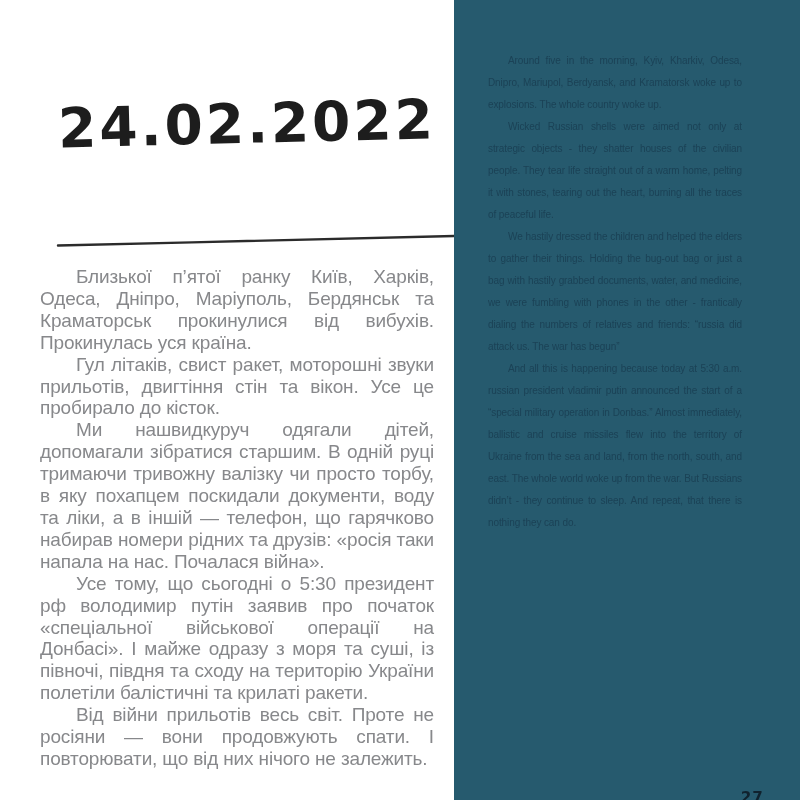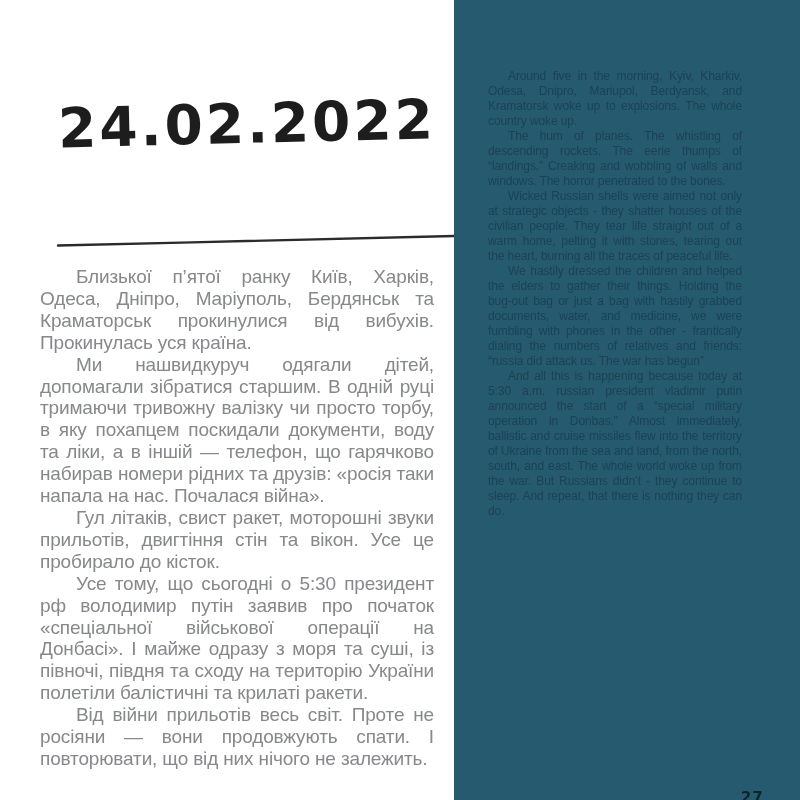--- a/index.html
+++ b/index.html
@@ -65,25 +65,25 @@
   .right-page {
     position: absolute;
     left: 454px; top: 0;
     width: 346px; height: 800px;
     background: var(--panel-teal);
     overflow: hidden;
   }
   .en-text {
     position: absolute;
     left: 34px;
-    top: 69px;
+    top: 50px;
     width: 254px;
     color: var(--english-text);
-    font-size: 12px;
-    line-height: 15px;
+    font-size: 10px;
+    line-height: 22px;
     letter-spacing: -0.1px;
     text-align: justify;
   }
   .en-text p { text-indent: 20px; }
   .page-number {
     position: absolute;
     left: 287px;
     top: 788px;
     font-family: "DejaVu Sans", sans-serif;
     font-size: 15px;
@@ -100,31 +100,30 @@
 
   <div class="left-page">
     <div class="date-heading">24.02.2022</div>
 
     <svg class="divider" viewBox="0 0 454 18" preserveAspectRatio="none" aria-hidden="true">
       <path d="M 58 13.5 C 190 10.5, 330 7, 454 4" stroke="#2b2b2b" stroke-width="2.4" fill="none" stroke-linecap="round"></path>
     </svg>
 
     <div class="uk-text">
       <p>Близької п’ятої ранку Київ, Харків, Одеса, Дніпро, Маріуполь, Бердянськ та Краматорськ прокинулися від вибухів. Прокинулась уся країна.</p>
+      <p>Гул літаків, свист ракет, моторошні звуки прильотів, двигтіння стін та вікон. Усе це пробирало до кісток.</p>
       <p>Ми нашвидкуруч одягали дітей, допомагали зібратися старшим. В одній руці тримаючи тривожну валізку чи просто торбу, в яку похапцем поскидали документи, воду та ліки, а в іншій — телефон, що гарячково набирав номери рідних та друзів: «росія таки напала на нас. Почалася війна».</p>
-      <p>Гул літаків, свист ракет, моторошні звуки прильотів, двигтіння стін та вікон. Усе це пробирало до кісток.</p>
       <p>Усе тому, що сьогодні о 5:30 президент рф володимир путін заявив про початок «спеціальної військової операції на Донбасі». І майже одразу з моря та суші, із півночі, півдня та сходу на територію України полетіли балістичні та крилаті ракети.</p>
       <p>Від війни прильотів весь світ. Проте не росіяни — вони продовжують спати. І повторювати, що від них нічого не залежить.</p>
     </div>
   </div>
 
   <div class="right-page">
     <div class="en-text" lang="en">
       <p>Around five in the morning, Kyiv, Kharkiv, Odesa, Dnipro, Mariupol, Berdyansk, and Kramatorsk woke up to explosions. The whole country woke up.</p>
-      <p>The hum of planes. The whistling of descending rockets. The eerie thumps of “landings.” Creaking and wobbling of walls and windows. The horror penetrated to the bones.</p>
       <p>Wicked Russian shells were aimed not only at strategic objects - they shatter houses of the civilian people. They tear life straight out of a warm home, pelting it with stones, tearing out the heart, burning all the traces of peaceful life.</p>
       <p>We hastily dressed the children and helped the elders to gather their things. Holding the bug-out bag or just a bag with hastily grabbed documents, water, and medicine, we were fumbling with phones in the other - frantically dialing the numbers of relatives and friends: “russia did attack us. The war has begun”</p>
       <p>And all this is happening because today at 5:30 a.m. russian president vladimir putin announced the start of a “special military operation in Donbas.” Almost immediately, ballistic and cruise missiles flew into the territory of Ukraine from the sea and land, from the north, south, and east. The whole world woke up from the war. But Russians didn’t - they continue to sleep. And repeat, that there is nothing they can do.</p>
     </div>
 
     <div class="page-number">27</div>
   </div>
 
 </div>
 

